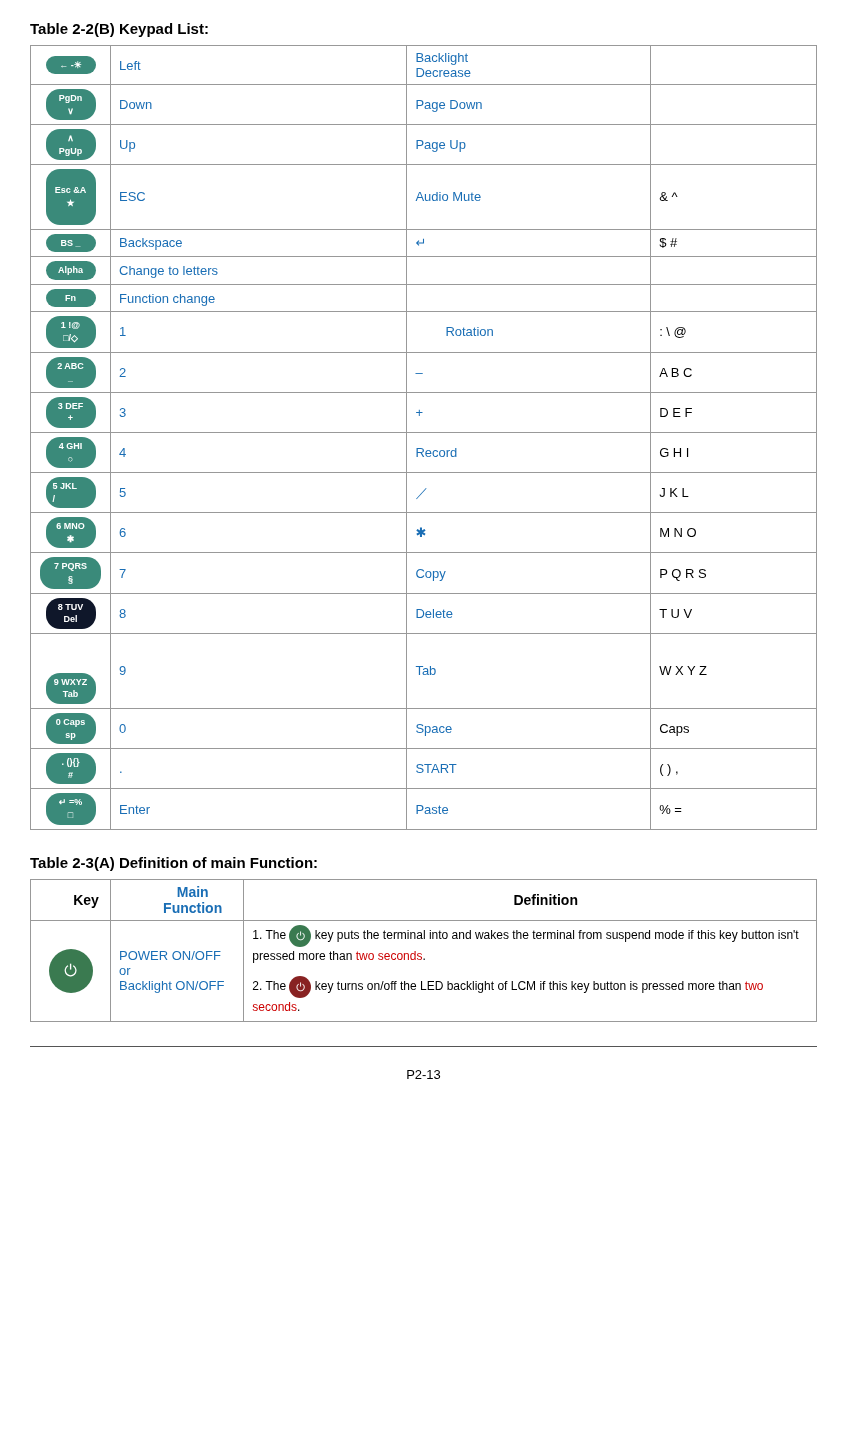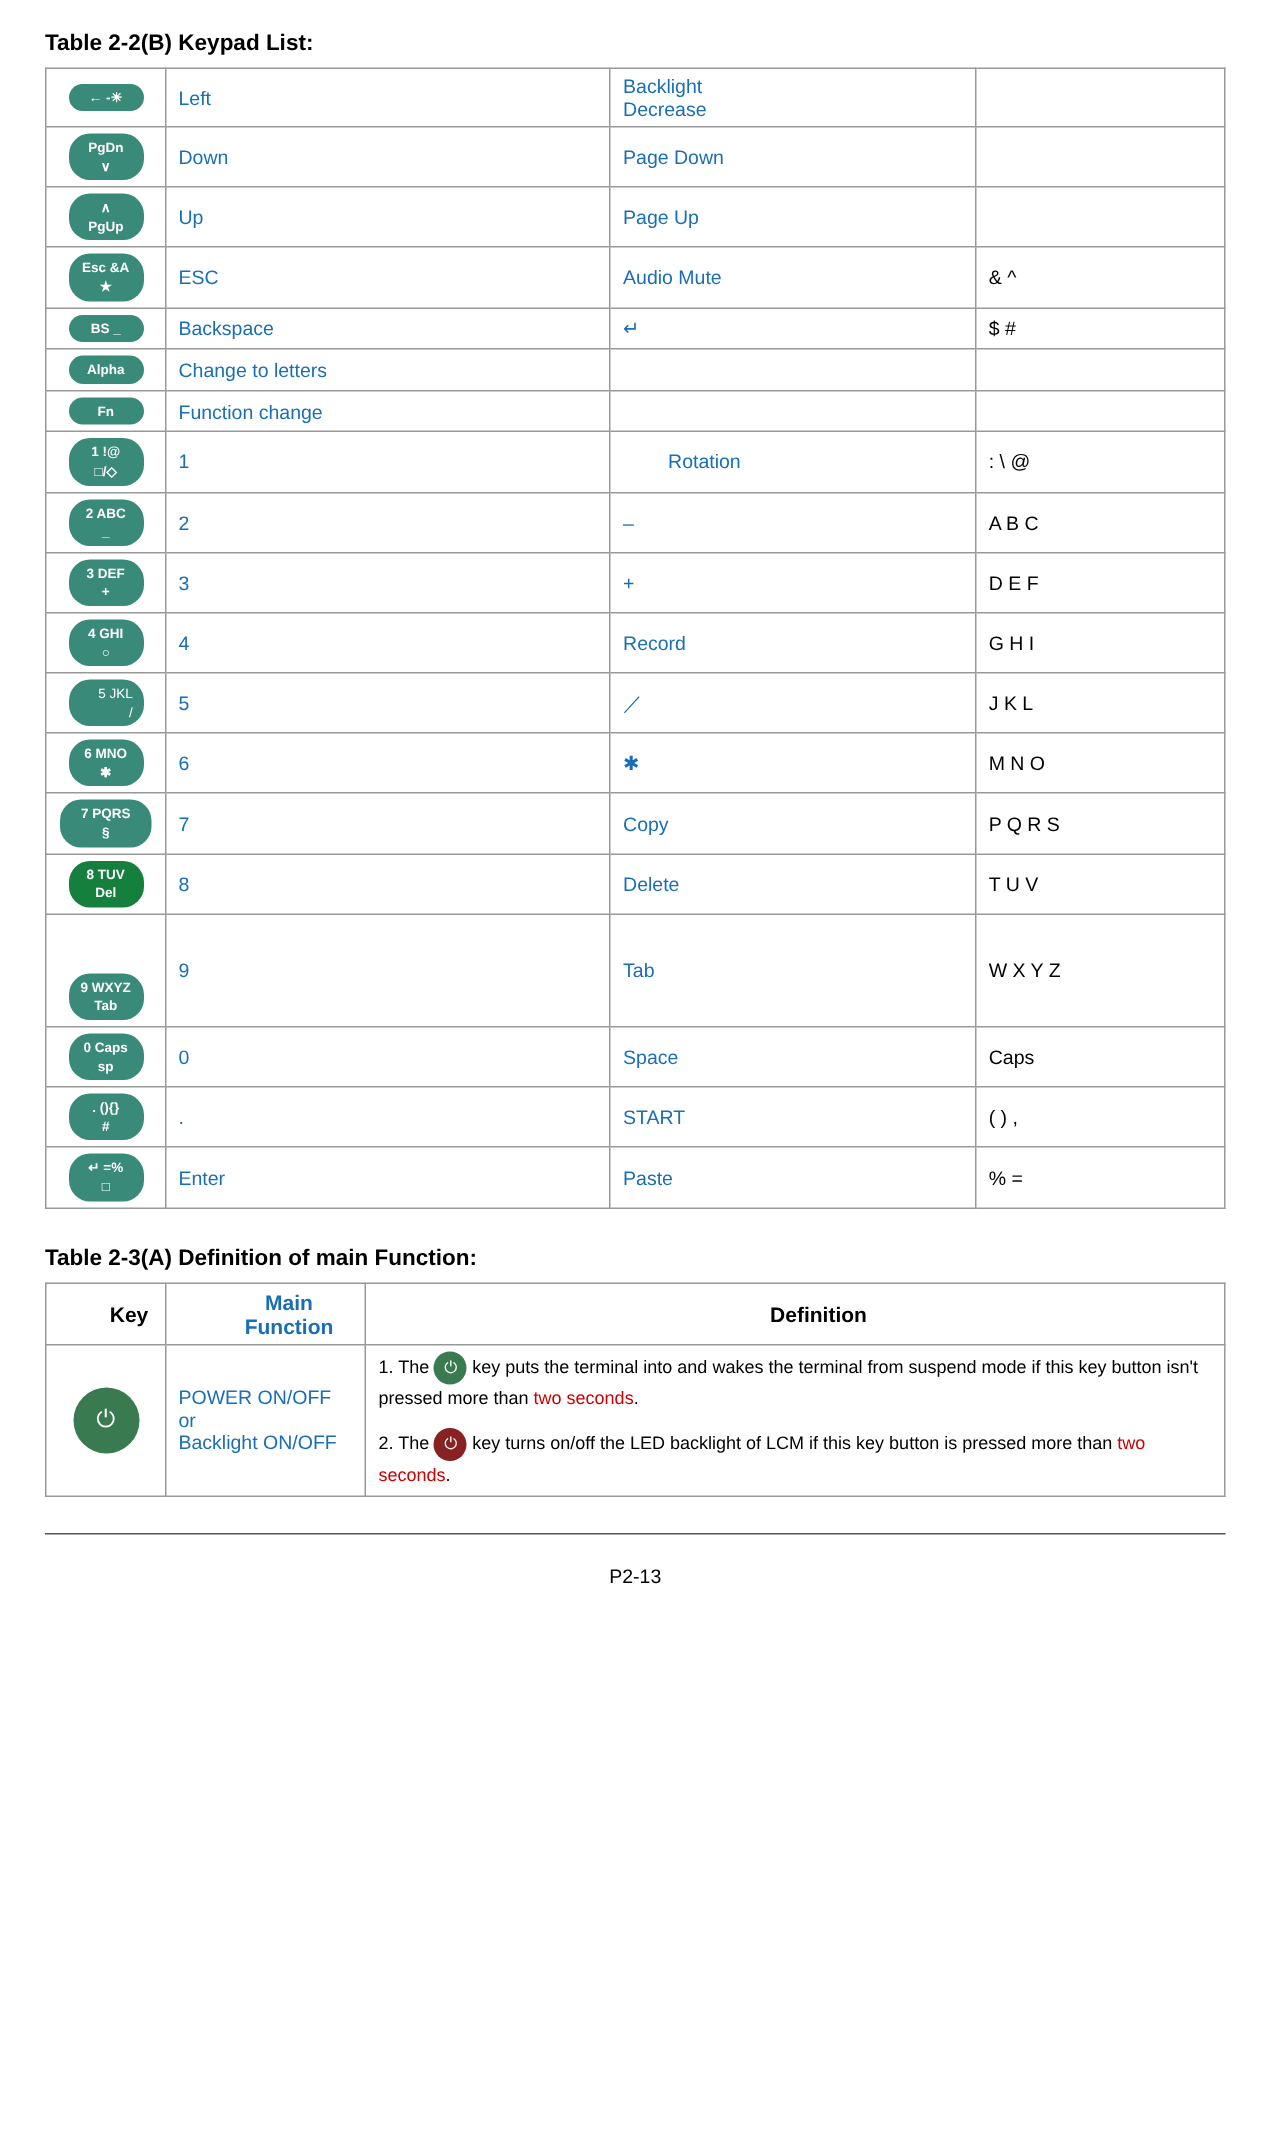--- a/index.html
+++ b/index.html
@@ -85,21 +85,21 @@
         <td></td>
       </tr>
       <tr>
         <td class="key-cell"><span style="display: inline-block; background: rgb(58, 138, 122); color: rgb(255, 255, 255); border-radius: 14px; font-size: 9px; font-weight: bold; padding: 3px 7px; min-width: 50px; text-align: center; white-space: pre-line; line-height: 1.4;">∧
 PgUp</span></td>
         <td class="main-func">Up</td>
         <td class="def-blue" style="white-space: pre-line;">Page Up</td>
         <td></td>
       </tr>
       <tr>
-        <td class="key-cell"><span style="display: inline-block; background: rgb(58, 138, 122); color: rgb(255, 255, 255); border-radius: 14px; font-size: 9px; font-weight: bold; padding: 3px 7px; min-width: 50px; text-align: center; white-space: pre-line; line-height: 1.4;">Esc &amp;A
+        <td class="key-cell"><span style="display: inline-block; background: rgb(58, 138, 122); color: rgb(255, 255, 255); border-radius: 14px; font-size: 9px; font-weight: bold; padding: 15px 7px; min-width: 50px; text-align: center; white-space: pre-line; line-height: 1.4;">Esc &amp;A
 ★</span></td>
         <td class="main-func">ESC</td>
         <td class="def-blue" style="white-space: pre-line;">Audio Mute</td>
         <td>&amp;          ^</td>
       </tr>
       <tr>
         <td class="key-cell"><span style="display: inline-block; background: rgb(58, 138, 122); color: rgb(255, 255, 255); border-radius: 14px; font-size: 9px; font-weight: bold; padding: 3px 7px; min-width: 50px; text-align: center; white-space: pre-line; line-height: 1.4;">BS _</span></td>
         <td class="main-func">Backspace</td>
         <td class="def-blue" style="white-space: pre-line;">↵</td>
         <td>$          #</td>
@@ -138,42 +138,42 @@
         <td>D     E     F</td>
       </tr>
       <tr>
         <td class="key-cell"><span style="display: inline-block; background: rgb(58, 138, 122); color: rgb(255, 255, 255); border-radius: 14px; font-size: 9px; font-weight: bold; padding: 3px 7px; min-width: 50px; text-align: center; white-space: pre-line; line-height: 1.4;">4 GHI
 ○</span></td>
         <td class="main-func">4</td>
         <td class="def-blue" style="white-space: pre-line;">Record</td>
         <td>G     H     I</td>
       </tr>
       <tr>
-        <td class="key-cell"><span style="display: inline-block; background: rgb(58, 138, 122); color: rgb(255, 255, 255); border-radius: 14px; font-size: 9px; font-weight: normal; padding: 3px 7px; min-width: 50px; text-align: right; white-space: pre-line; line-height: 1.4;">5 JKL
+        <td class="key-cell"><span style="display: inline-block; background: rgb(58, 138, 122); color: rgb(255, 255, 255); border-radius: 14px; font-size: 9px; font-weight: bold; padding: 3px 7px; min-width: 50px; text-align: left; white-space: pre-line; line-height: 1.4;">5 JKL
 /</span></td>
         <td class="main-func">5</td>
         <td class="def-blue" style="white-space: pre-line;">／</td>
         <td>J     K     L</td>
       </tr>
       <tr>
         <td class="key-cell"><span style="display: inline-block; background: rgb(58, 138, 122); color: rgb(255, 255, 255); border-radius: 14px; font-size: 9px; font-weight: bold; padding: 3px 7px; min-width: 50px; text-align: center; white-space: pre-line; line-height: 1.4;">6 MNO
 ✱</span></td>
         <td class="main-func">6</td>
         <td class="def-blue" style="white-space: pre-line;">✱</td>
         <td>M     N     O</td>
       </tr>
       <tr>
         <td class="key-cell"><span style="display: inline-block; background: rgb(58, 138, 122); color: rgb(255, 255, 255); border-radius: 14px; font-size: 9px; font-weight: bold; padding: 3px 14px; min-width: 50px; text-align: center; white-space: pre-line; line-height: 1.4;">7 PQRS
 §</span></td>
         <td class="main-func">7</td>
         <td class="def-blue" style="white-space: pre-line;">Copy</td>
         <td>P     Q     R     S</td>
       </tr>
       <tr>
-        <td class="key-cell"><span style="display: inline-block; background: #15803d; color: rgb(255, 255, 255); border-radius: 14px; font-size: 9px; font-weight: bold; padding: 3px 7px; min-width: 50px; white-space: pre-line; line-height: 1.4;">8 TUV
+        <td class="key-cell"><span style="display: inline-block; background: #0f172a; color: rgb(255, 255, 255); border-radius: 14px; font-size: 9px; font-weight: bold; padding: 3px 7px; min-width: 50px; white-space: pre-line; line-height: 1.4;">8 TUV
 Del</span></td>
         <td class="main-func">8</td>
         <td class="def-blue" style="white-space: pre-line;">Delete</td>
         <td>T     U     V</td>
       </tr>
       <tr>
         <td class="key-cell"><span style="display: inline-block; background: rgb(58, 138, 122); color: rgb(255, 255, 255); border-radius: 14px; font-size: 9px; font-weight: bold; padding: 3px 7px; min-width: 50px; text-align: center; white-space: pre-line; line-height: 1.4; margin-top: 35px;">9 WXYZ
 Tab</span></td>
         <td class="main-func">9</td>
         <td class="def-blue" style="white-space: pre-line;">Tab</td>

